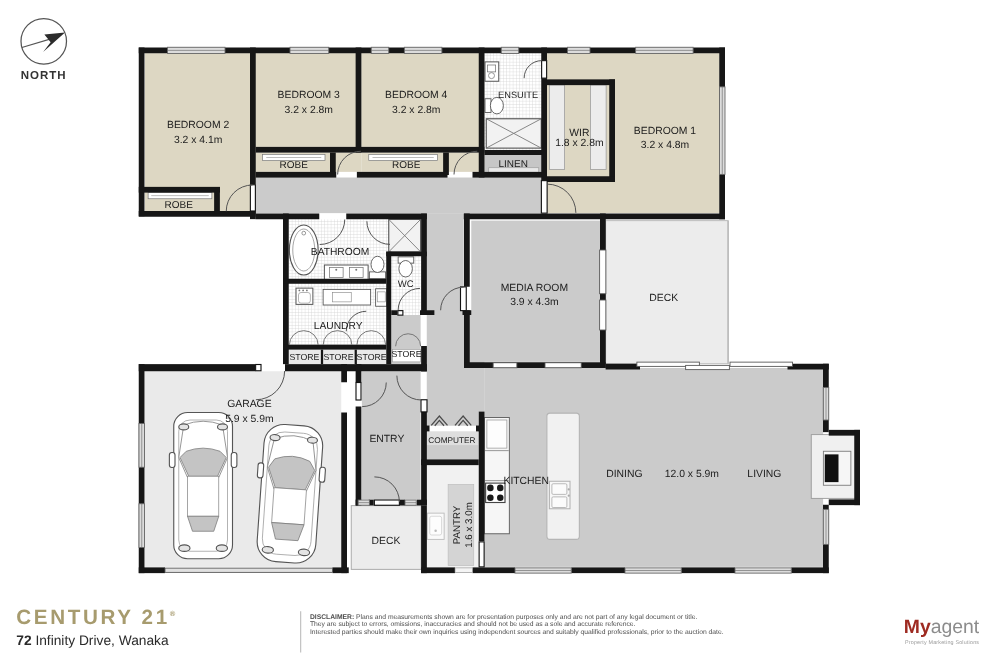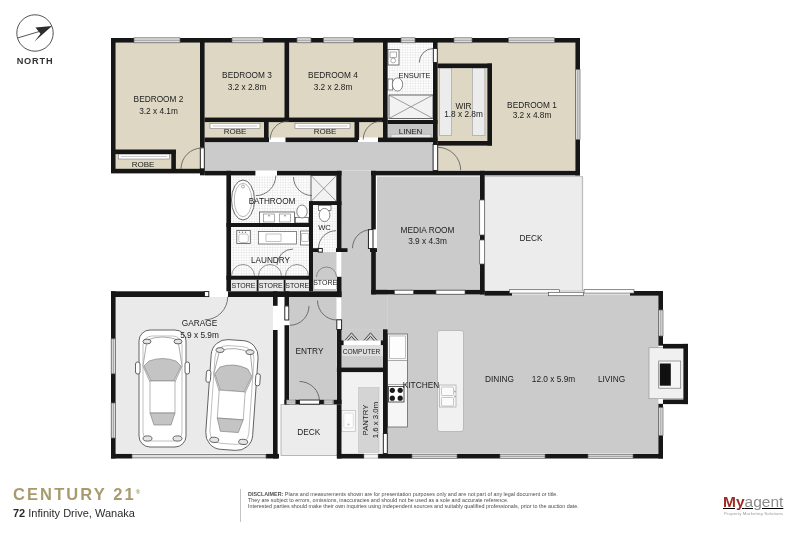--- a/index.html
+++ b/index.html
@@ -1,21 +1,21 @@
 <!DOCTYPE html>
 <html><head>
 <meta charset="utf-8">
 <style>
 html,body{margin:0;padding:0;background:#fff;}
 .page{position:relative;width:800px;height:533px;background:#fff;overflow:hidden;font-family:"Liberation Sans",sans-serif;}
 .c21{position:absolute;left:13px;top:485px;font-size:16.5px;font-weight:bold;letter-spacing:2.1px;color:#a79b6e;}
 .addr{position:absolute;left:13px;top:507px;font-size:11px;color:#2b2b2b;text-align:right;}
 .divline{position:absolute;left:240px;top:489px;width:1px;height:33px;background:#c4c4c4;}
 .disc{position:absolute;left:248px;top:492px;width:340px;font-size:5.4px;line-height:5.95px;color:#4e4e4e;}
-.mya{position:absolute;left:723px;top:494px;font-size:15.5px;line-height:15px;text-decoration:underline;}
+.mya{position:absolute;left:723px;top:494px;font-size:15.5px;line-height:15px;}
 .mya .my{color:#9e2b22;font-weight:bold;}
 .mya .ag{color:#8c8c8c;}
 .mytag{position:absolute;left:724px;top:510.5px;font-size:4.3px;color:#9a9a9a;letter-spacing:0.15px;}
 text{font-family:"Liberation Sans",sans-serif;}
 </style>
 </head>
 <body>
 <div class="page">
 <svg width="800" height="481" viewBox="0 0 800 481" shape-rendering="auto">
 <defs>

